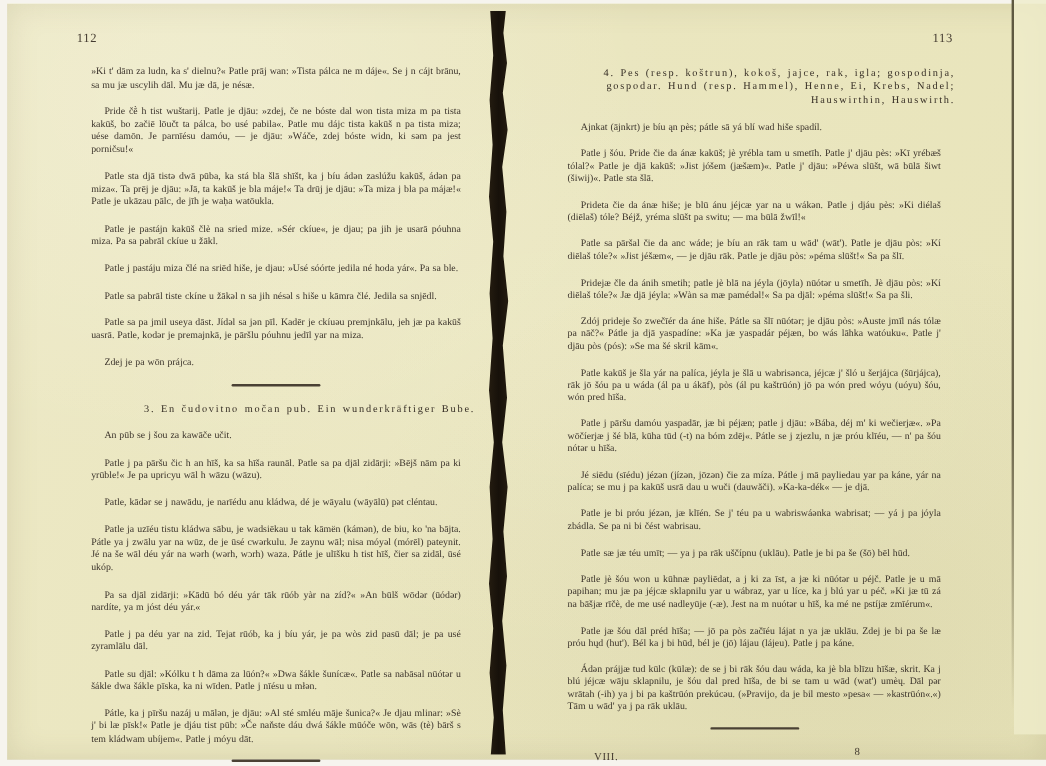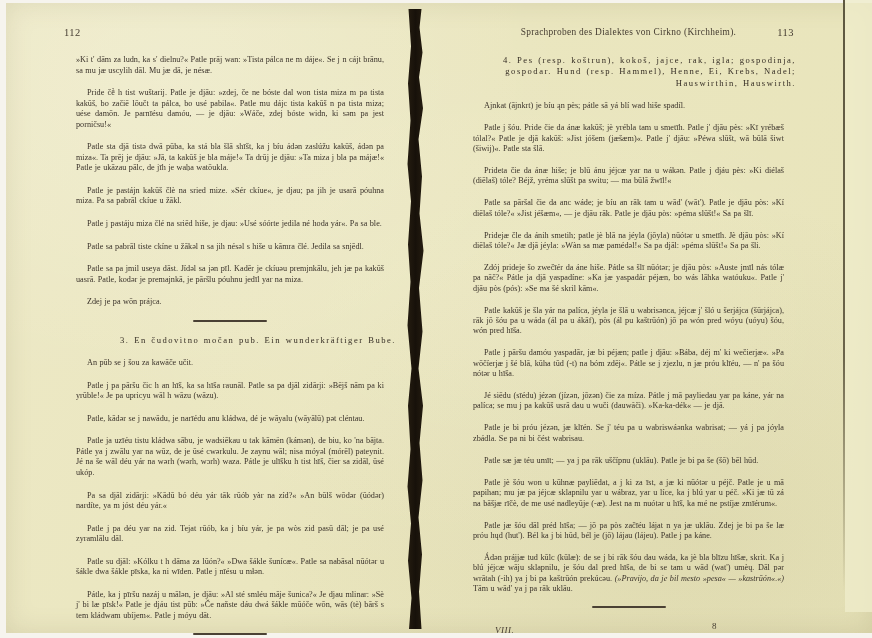--- a/index.html
+++ b/index.html
@@ -51,23 +51,23 @@
   p.noindent{text-indent:0;}
   .rule{
     width:74px;height:2px;background:#4a4134;margin:9px auto 13px auto;border-radius:1px;
   }
   .rule.end{margin-top:8px;margin-bottom:0;}
   .sec-heading{
     text-align:right;font-size:8.6px;line-height:11.4px;letter-spacing:1.5px;
     color:#352d24;margin:0 0 10px 0;word-spacing:1px;
   }
   .sec-heading .hline{display:block;}
-  .note-italic{font-style:italic;}
+  .note-italic{}
   .footer{position:relative;height:12px;margin-top:13px;font-size:9px;color:#453c31;}
-  .footer .vol{position:absolute;left:34px;top:4px;letter-spacing:.5px;font-style:italic;}
+  .footer .vol{position:absolute;left:34px;top:4px;letter-spacing:.5px;}
   .footer .sheet{position:absolute;left:251px;top:0;}
 </style>
 </head>
 <body>
 
 <div class="paper"></div>
 <div class="gutter"></div>
 <div class="edge-paper"></div>
 <div class="edge-line"></div>
 
@@ -96,21 +96,20 @@
   <p class="bodytext">Pa sa djāl zidārji: »Kādū bó déu yár tāk rūób yàr na zíd?« »An būlš wōdər (ūódər) nardíte, ya m jóst déu yár.«</p>
   <p class="bodytext">Patle j pa déu yar na zid. Tejat rūób, ka j bíu yár, je pa wòs zid pasū dāl; je pa usé zyramlālu dāl.</p>
   <p class="bodytext">Patle su djāl: »Kólku t h dāma za lūón?« »Dwa šákle šunícæ«. Patle sa nabāsal nūótər u šákle dwa šákle pīska, ka ni wīden. Patle j nīésu u młən.</p>
   <p class="bodytext">Pátle, ka j pīršu nazáj u mālən, je djāu: »Al sté smléu māje šunica?« Je djau mlinar: »Sè j' bi læ pīsk!« Patle je djáu tist pūb: »Če naňste dáu dwá šákle mūóče wōn, wās (tè) bārš s tem kládwam ubíjem«. Patle j móyu dāt.</p>
 
   <div class="rule end"></div>
 </div>
 
 <div class="page page-right">
   <div class="running">
-    <span class="rtitle">Sprachproben des Dialektes von Cirkno (Kirchheim).</span>
     <span class="pagenum">113</span>
   </div>
 
   <div class="sec-heading">
     <span class="hline">4. Pes (resp. koštrun), kokoš, jajce, rak, igla; gospodinja,</span>
     <span class="hline">gospodar.  Hund (resp. Hammel), Henne, Ei, Krebs, Nadel;</span>
     <span class="hline">Hauswirthin, Hauswirth.</span>
   </div>
 
   <p class="bodytext">Ajnkat (ājnkrt) je bíu ąn pès; pátle sā yá blí wad hiše spadíl.</p>

